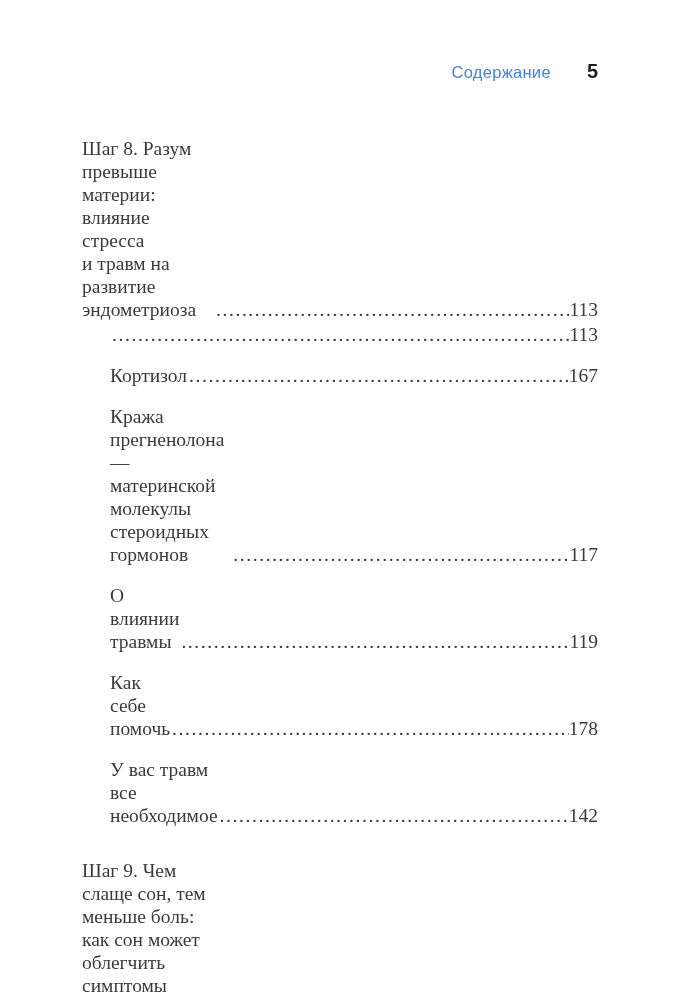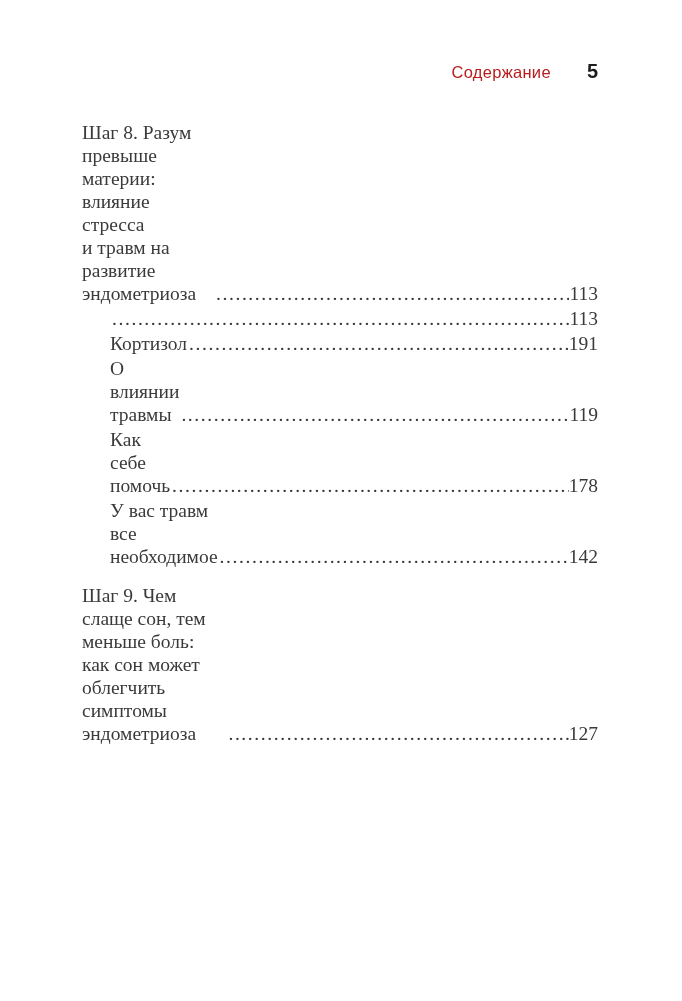--- a/index.html
+++ b/index.html
@@ -18,37 +18,37 @@
   }
   .running-head {
     display: flex;
     justify-content: flex-end;
     align-items: baseline;
     font-family: "Liberation Sans", sans-serif;
     margin-bottom: 37px;
   }
   .rh-title {
     font-size: 16.5px;
-    color: #b91c1c;
+    color: #3b82f6;
     letter-spacing: 0.3px;
   }
   .rh-num {
     font-size: 20px;
     font-weight: 700;
     color: #1d1d1d;
     margin-left: 36px;
   }
   .group { margin-bottom: 16px; }
   .group:last-child { margin-bottom: 0; }
   .entry {
     display: flex;
     align-items: flex-end;
     margin-bottom: 2px;
   }
-  .entry .t { white-space: pre-line; flex: 0 1 auto; }
+  .entry .t { white-space: pre-line; flex: 0 1 auto; margin-top: 16px; }
   .entry.sub { margin-left: 28px; }
   .dots {
     flex: 1 1 auto;
     overflow: hidden;
     white-space: nowrap;
     padding: 0 1px 0 2px;
     color: #3a3a3a;
   }
   .dots::after {
     content: "........................................................................................................................................................................";
@@ -73,21 +73,27 @@
           <span class="dots"></span>
           <span class="pg">113</span>
         </div>
         <div class="entry sub">
           <span class="dots"></span>
           <span class="pg">113</span>
         </div>
         <div class="entry sub">
           <span class="t">Кортизол</span>
           <span class="dots"></span>
-          <span class="pg">191</span>
+          <span class="pg">167</span>
+        </div>
+        <div class="entry sub">
+          <span class="t">Кража прегненолона — материнской молекулы
+стероидных гормонов</span>
+          <span class="dots"></span>
+          <span class="pg">117</span>
         </div>
         <div class="entry sub">
           <span class="t">О влиянии травмы</span>
           <span class="dots"></span>
           <span class="pg">119</span>
         </div>
         <div class="entry sub">
           <span class="t">Как себе помочь</span>
           <span class="dots"></span>
           <span class="pg">178</span>

